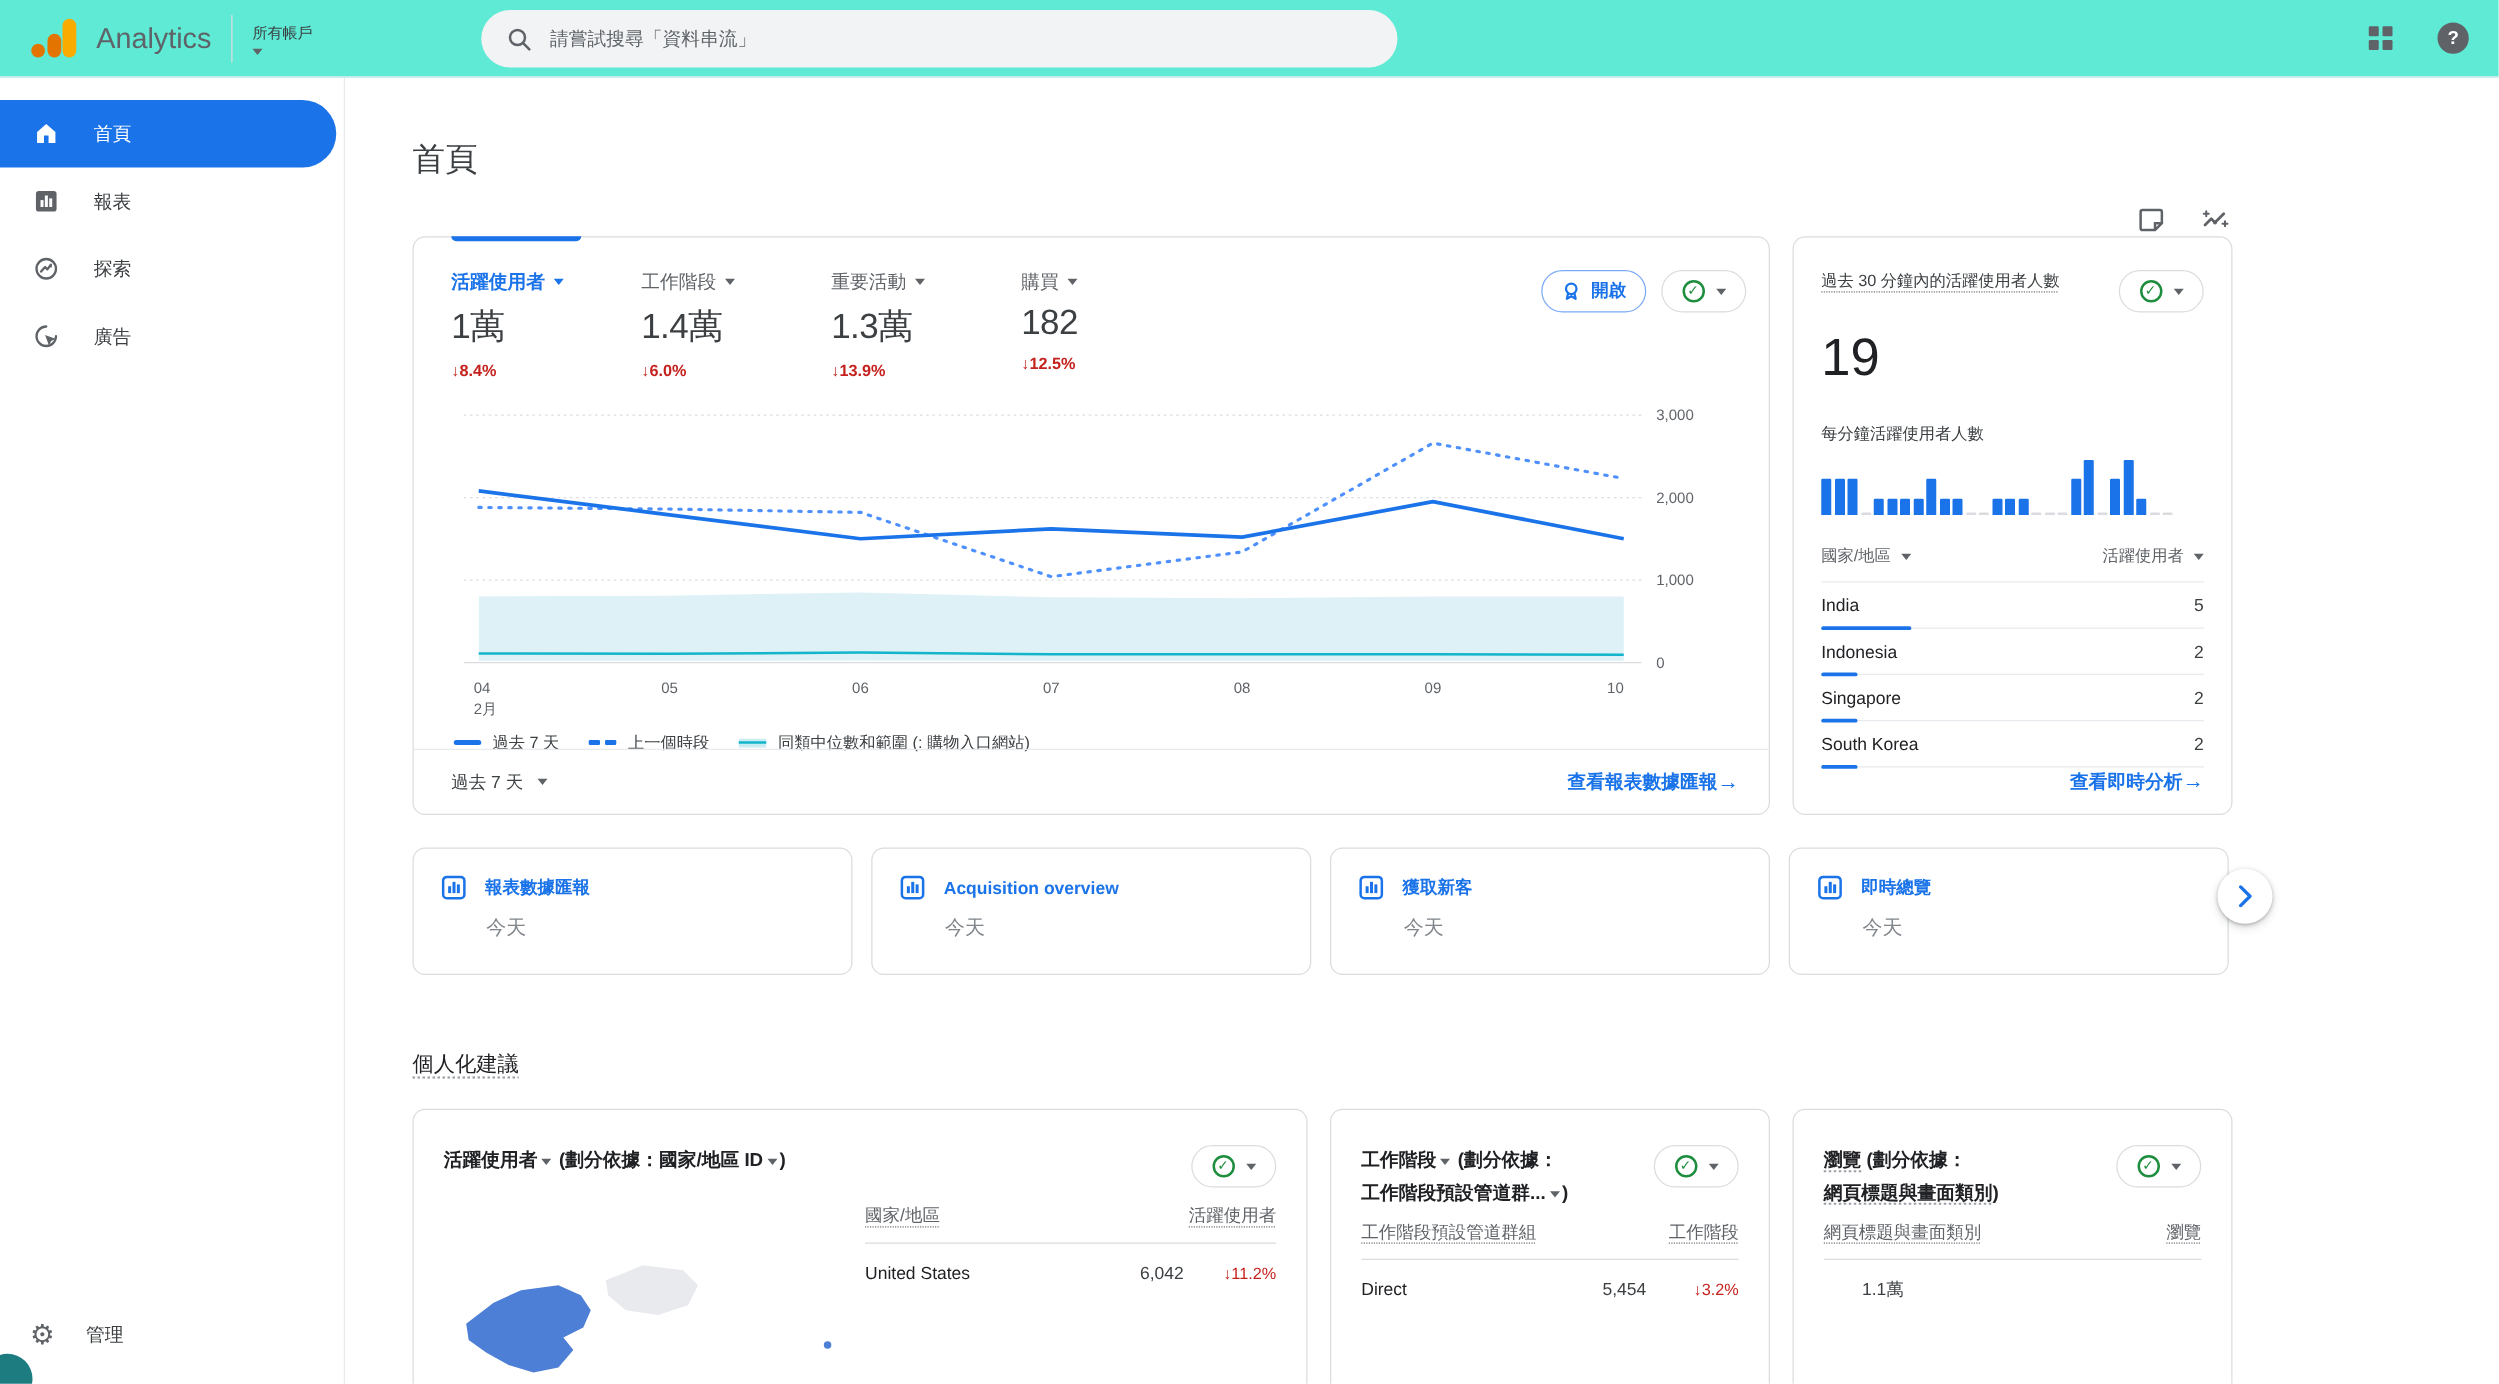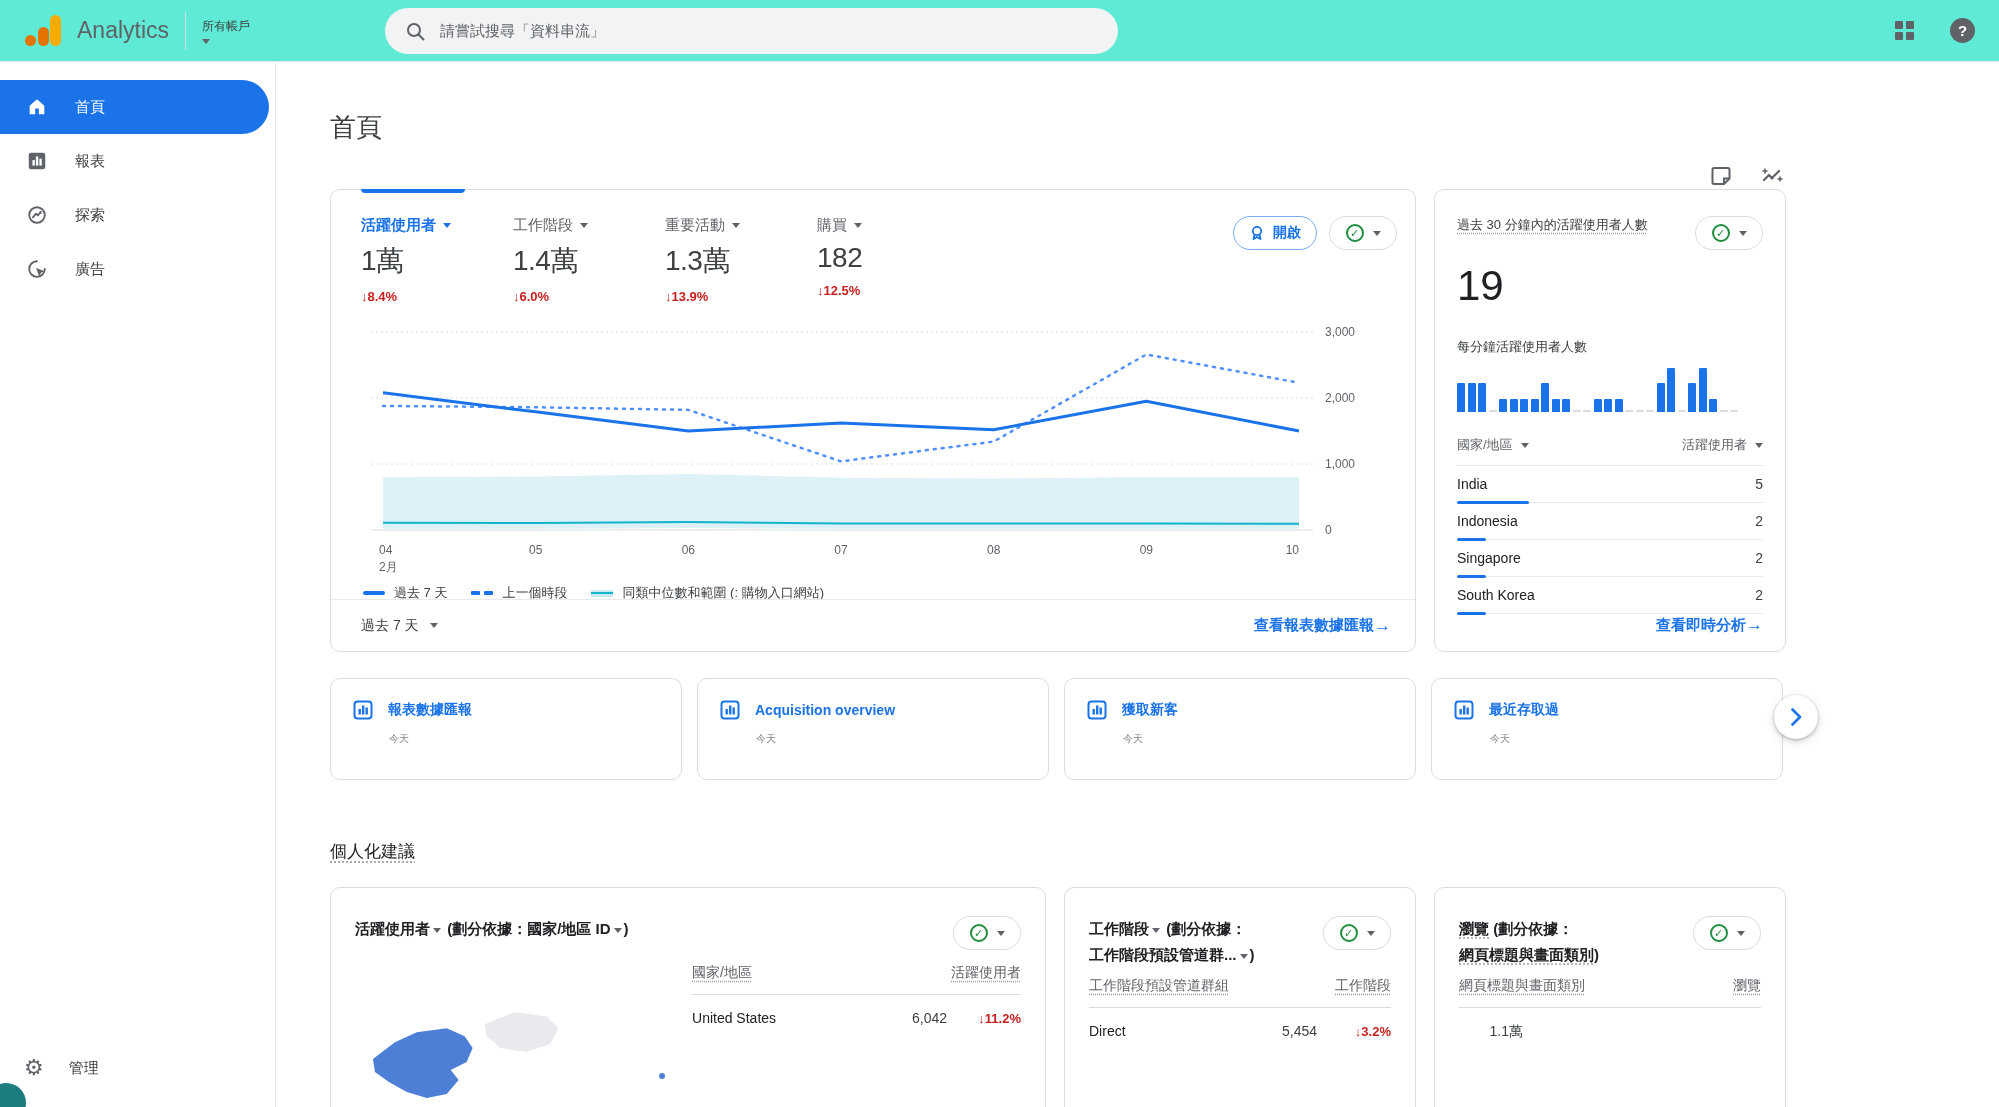--- a/index.html
+++ b/index.html
@@ -92,36 +92,36 @@
   .country-row:last-of-type .country-bar { bottom:0; }
   .rt-footer { position:absolute; bottom:16px; right:22px;text-align:right; }
 
   
   .section-title { font-size:17px; font-weight:normal; color:#202124; margin-top:60px; }
   .section-title .dotted-u { text-decoration:underline dotted; text-decoration-color:#9aa0a6; text-underline-offset:5px; }
   .recent-wrap { position:relative; }
   .recent-row { display:flex; gap:15px; margin-top:26px; }
   .recent-card { width:352px; height:102px; border:1px solid #dadce0; border-radius:10px; padding:21px 22px; cursor:pointer; background:#fff; }
   .recent-title { display:flex; align-items:center; gap:15px; color:#1a73e8; font-size:14px; font-weight:bold; }
-  .recent-sub { margin-left:36px; margin-top:12px; font-size:10px; color:#80868b; }
+  .recent-sub { margin-left:36px; margin-top:12px; font-size:16px; color:#80868b; }
   .chevron-btn { position:absolute; right:-32px; top:17px; width:44px; height:44px; border-radius:50%; background:#fff; box-shadow:0 1px 3px rgba(60,64,67,.35), 0 3px 8px rgba(60,64,67,.18); display:flex; align-items:center; justify-content:center; cursor:pointer; }
 
   
   .suggest-row { display:flex; gap:18px; margin-top:24px; }
   .suggest-card { height:380px; border:1px solid #dadce0; border-radius:10px; padding:28px 24px; position:relative; background:#fff; overflow:hidden; }
   .sg-head { display:flex; justify-content:space-between; align-items:flex-start; }
   .sg-title { font-size:15px; font-weight:bold; color:#202124; line-height:1.7; }
   .sg-title .caret { margin:0 2px 1px 3px; }
   .sg-title .dotted-u { text-decoration:underline dotted; text-decoration-color:#9aa0a6; text-underline-offset:4px; }
   .sg-table-head { display:flex; justify-content:space-between; font-size:14px; color:#5f6368; padding-bottom:12px; border-bottom:1px solid #dadce0; }
   .sg-table-head .dotted-u { text-decoration:underline dotted; text-decoration-color:#9aa0a6; text-underline-offset:4px; }
   .sg-row { display:flex; align-items:center; padding-top:15px; font-size:14px; }
   .sg-row .r-name { flex:1; color:#202124; }
   .sg-row .r-value { width:64px; text-align:right; color:#3c4043; }
-  .sg-row .r-delta { width:74px; text-align:right; font-weight:bold; font-size:13px; }
+  .sg-row .r-delta { width:74px; text-align:right; font-weight:normal; font-size:13px; }
   .sg1-body { display:flex; gap:18px; margin-top:14px; }
   .sg1-table { width:330px; }
   .sg23-table { margin-top:10px; }
 </style>
 </head>
 <body>
 
 <div class="header">
   <div class="logo-wrap">
     <div class="ga-logo">
@@ -446,21 +446,21 @@
           <div class="recent-sub">今天</div>
         </div>
         <div class="recent-card">
           <div class="recent-title">
             <svg width="20" height="20" viewBox="0 0 20 20">
                 <rect x="1.5" y="1.5" width="17" height="17" rx="3" fill="none" stroke="#1a73e8" stroke-width="2"></rect>
                 <rect x="5.5" y="9" width="2.4" height="5.5" fill="#1a73e8"></rect>
                 <rect x="9" y="5.5" width="2.4" height="9" fill="#1a73e8"></rect>
                 <rect x="12.5" y="7.5" width="2.4" height="7" fill="#1a73e8"></rect>
               </svg>
-            <span>最近存取過</span>
+            <span>即時總覽</span>
           </div>
           <div class="recent-sub">今天</div>
         </div>
       </div>
       <div class="chevron-btn">
         <svg width="12" height="18" viewBox="0 0 12 18">
             <path d="M2.5 1.5 L10 9 L2.5 16.5" fill="none" stroke="#1a73e8" stroke-width="2.6" stroke-linecap="round" stroke-linejoin="round"></path>
           </svg>
       </div>
     </div>

